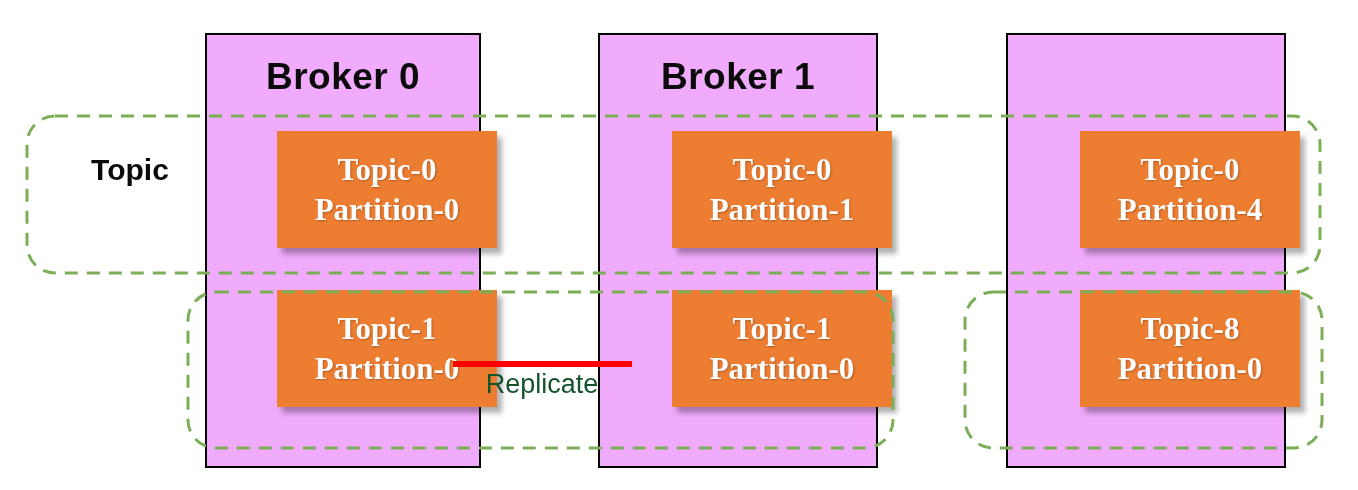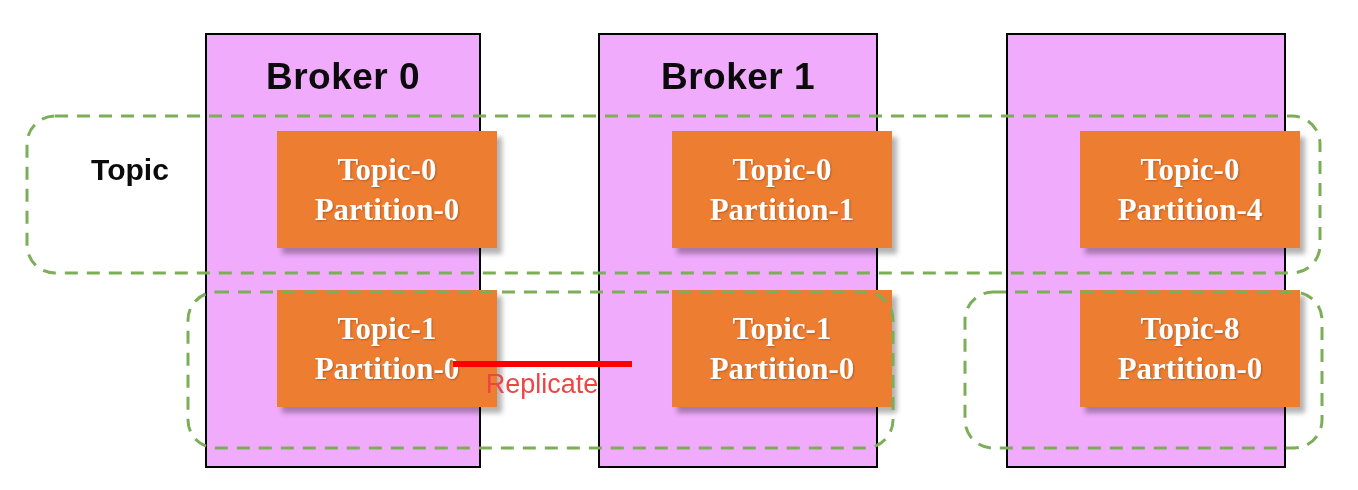--- a/index.html
+++ b/index.html
@@ -86,21 +86,21 @@
     font-weight: bold;
     color: #0b0b0b;
   }
   .replicate-label {
     position: absolute;
     left: 458px;
     top: 369px;
     width: 168px;
     text-align: center;
     font-size: 27px;
-    color: #ef4444;
+    color: #14532d;
   }
 </style>
 </head>
 <body>
 
 <div class="canvas">
 
   <div class="broker b0">
     <div class="broker-title">Broker 0</div>
     <div class="partition row1">

